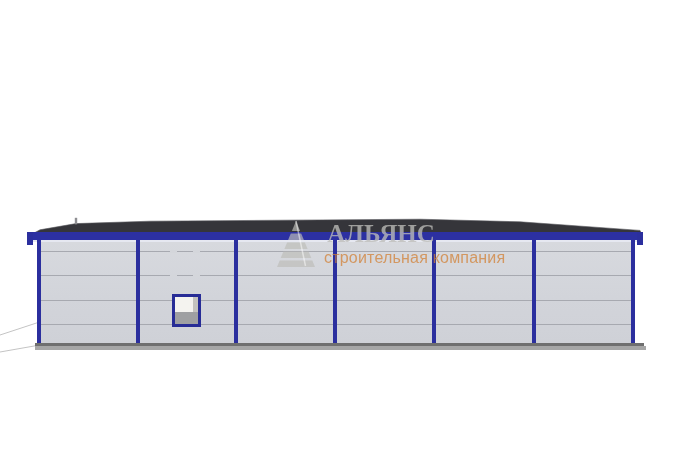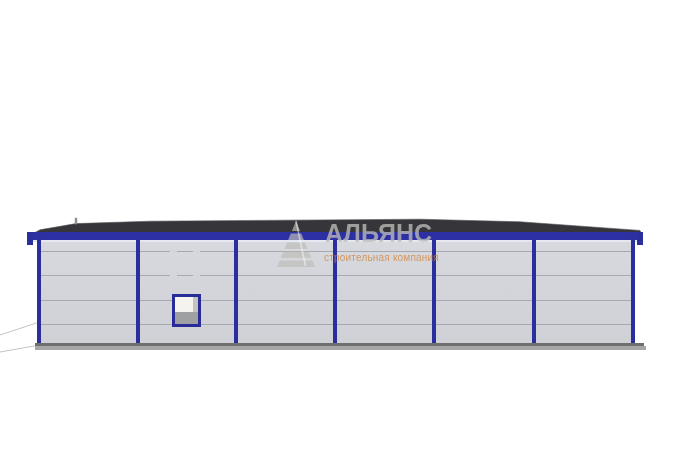--- a/index.html
+++ b/index.html
@@ -24,25 +24,25 @@
   .base-edge{left:35px;top:343px;width:609px;height:2.5px;background:#6f6f6f;}
   .base-bar{left:35px;top:345.5px;width:611px;height:4.5px;background:#a6a6a6;}
 
   
   .window{left:172px;top:294px;width:29px;height:33px;box-sizing:border-box;
           border:3px solid #272c96;background:#f4f3ef;}
   .window-right-strip{position:absolute;right:0;top:0;width:5px;height:100%;background:#c3c2be;}
   .window-shadow{position:absolute;left:0;bottom:0;width:100%;height:45%;background:#9fa0a2;}
 
   
-  .brand{left:325px;top:221px;width:112px;
-         font-family:Liberation Sans, sans-serif;font-weight:bold;font-size:25px;line-height:25px;
+  .brand{left:325px;top:221px;width:112px;text-align:center;
+         font-family:Liberation Serif, serif;font-weight:bold;font-size:25px;line-height:25px;
          letter-spacing:0px;color:rgba(188,188,184,0.78);white-space:nowrap;}
   .tagline{left:324px;top:252px;width:114px;
-           font-size:10px;line-height:11px;letter-spacing:0.2px;
+           font-size:16px;line-height:11px;letter-spacing:0.2px;
            color:rgba(210,130,55,0.75);white-space:nowrap;}
 </style>
 </head>
 <body>
 
 <div class="canvas">
 
   <svg class="layer" viewBox="0 0 700 474">
     <polygon points="35,232.5 40,229.8 76,223.6 150,221.2 420,219.2 520,221.8 640,230.4 641,232.5" fill="#35353a" stroke="#55555a" stroke-width="0.6"></polygon>
     <rect x="74.8" y="217.8" width="2.4" height="6.5" fill="#8e8e92"></rect>

